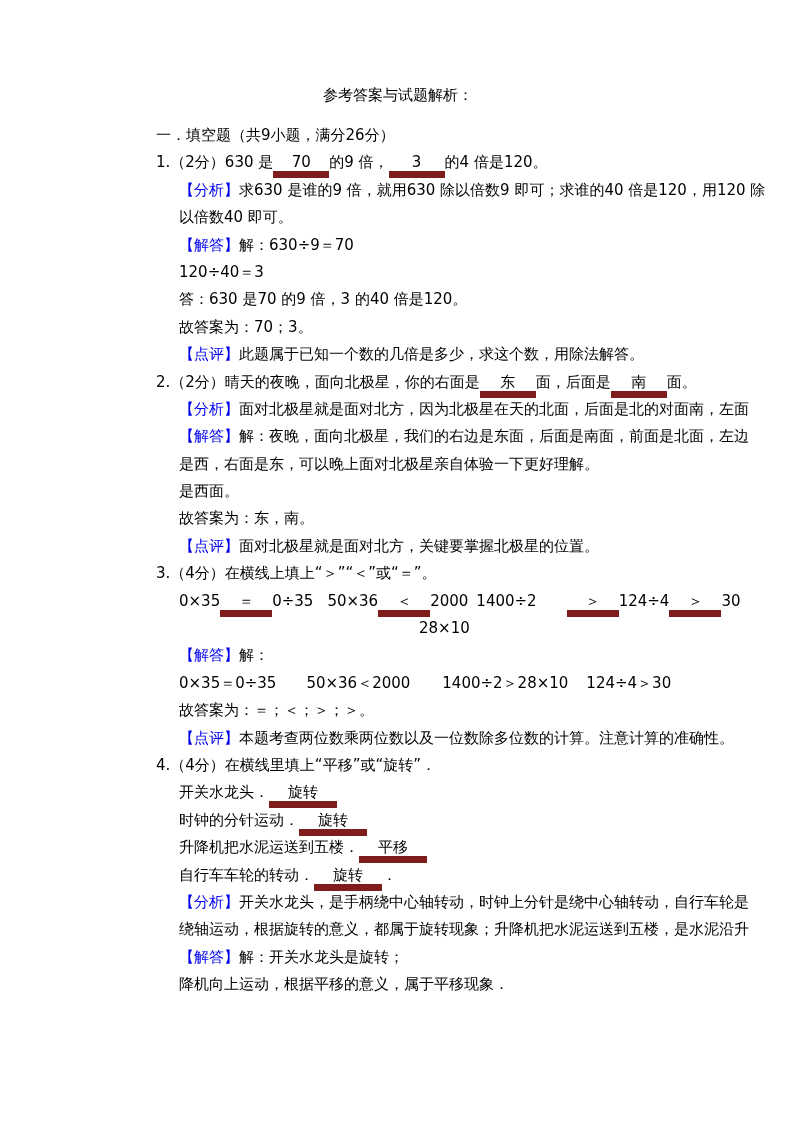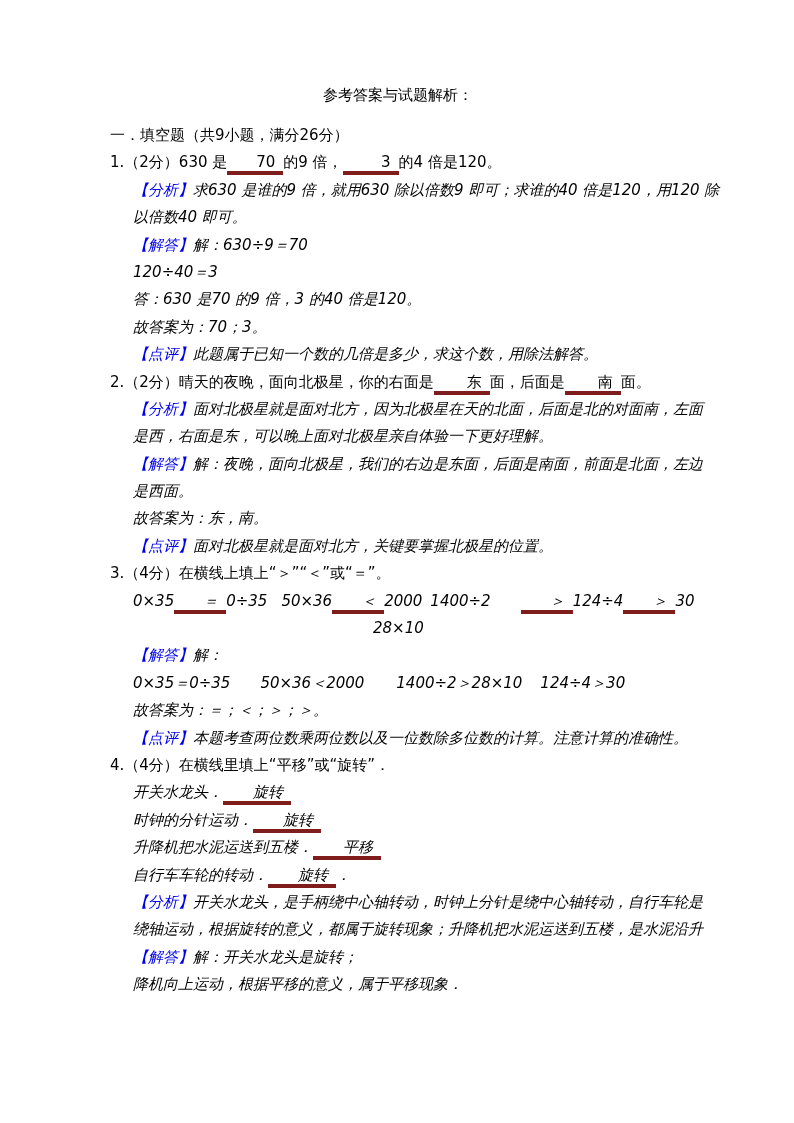--- a/index.html
+++ b/index.html
@@ -6,30 +6,30 @@
   body{
     width:794px;height:1123px;background:#ffffff;color:#000000;
     font-family:"DejaVu Sans","Liberation Sans",sans-serif;
     font-size:15px;overflow:hidden;
   }
   .page{box-sizing:border-box;width:794px;height:1123px;padding:82px 108px 0 110px;}
   .title{
     text-align:center;height:27px;line-height:27px;margin-bottom:13px;
     white-space:pre;
   }
-  .doc-body{width:100%;}
+  .doc-body{width:100%;margin-left:46px;}
   .line{
     line-height:27.4px;height:27.4px;white-space:pre;
   }
-  .line.body,.line.label{margin-left:23px;font-style:italic;}
+  .line.body,.line.label{margin-left:23px;}
   .seg-text{white-space:pre;}
   .seg-gap{display:inline-block;height:1px;}
   .seg-blank{
-    display:inline-block;border-bottom:4px solid #7f1d1d;
-    text-align:right;padding:0 8px;line-height:18px;
+    display:inline-block;border-bottom:7px solid #7f1d1d;
+    text-align:center;padding:0 8px;line-height:18px;
     vertical-align:baseline;box-sizing:content-box;
   }
   .seg-label{white-space:pre;}
 </style>
 </head>
 <body>
 
 <div class="page">
   <div class="title">参考答案与试题解析：</div>
   <div class="doc-body">
@@ -37,22 +37,22 @@
       <div class="line q"><span class="seg-text">1.（2分）630 是</span><span class="seg-blank" style="min-width: 40px;">70</span><span class="seg-text">的9 倍，</span><span class="seg-blank" style="min-width: 40px;">3</span><span class="seg-text">的4 倍是120。</span></div>
       <div class="line label"><span class="seg-label" style="color: rgb(0, 0, 238);">【分析】</span><span class="seg-text">求630 是谁的9 倍，就用630 除以倍数9 即可；求谁的40 倍是120，用120 除</span></div>
       <div class="line body"><span class="seg-text">以倍数40 即可。</span></div>
       <div class="line label"><span class="seg-label" style="color: rgb(0, 0, 238);">【解答】</span><span class="seg-text">解：630÷9＝70</span></div>
       <div class="line body"><span class="seg-text">120÷40＝3</span></div>
       <div class="line body"><span class="seg-text">答：630 是70 的9 倍，3 的40 倍是120。</span></div>
       <div class="line body"><span class="seg-text">故答案为：70；3。</span></div>
       <div class="line label"><span class="seg-label" style="color: rgb(0, 0, 238);">【点评】</span><span class="seg-text">此题属于已知一个数的几倍是多少，求这个数，用除法解答。</span></div>
       <div class="line q"><span class="seg-text">2.（2分）晴天的夜晚，面向北极星，你的右面是</span><span class="seg-blank" style="min-width: 40px;">东</span><span class="seg-text">面，后面是</span><span class="seg-blank" style="min-width: 40px;">南</span><span class="seg-text">面。</span></div>
       <div class="line label"><span class="seg-label" style="color: rgb(0, 0, 238);">【分析】</span><span class="seg-text">面对北极星就是面对北方，因为北极星在天的北面，后面是北的对面南，左面</span></div>
+      <div class="line label"><span class="seg-label" style="color: rgb(0, 0, 238);">【解答】</span><span class="seg-text">解：夜晚，面向北极星，我们的右边是东面，后面是南面，前面是北面，左边</span></div>
       <div class="line body"><span class="seg-text">是西，右面是东，可以晚上面对北极星亲自体验一下更好理解。</span></div>
-      <div class="line label"><span class="seg-label" style="color: rgb(0, 0, 238);">【解答】</span><span class="seg-text">解：夜晚，面向北极星，我们的右边是东面，后面是南面，前面是北面，左边</span></div>
       <div class="line body"><span class="seg-text">是西面。</span></div>
       <div class="line body"><span class="seg-text">故答案为：东，南。</span></div>
       <div class="line label"><span class="seg-label" style="color: rgb(0, 0, 238);">【点评】</span><span class="seg-text">面对北极星就是面对北方，关键要掌握北极星的位置。</span></div>
       <div class="line q"><span class="seg-text">3.（4分）在横线上填上“＞”“＜”或“＝”。</span></div>
       <div class="line body"><span class="seg-text">0×35</span><span class="seg-blank" style="min-width: 36px;">＝</span><span class="seg-text">0÷35</span><span class="seg-gap" style="width: 14px;"></span><span class="seg-text">50×36</span><span class="seg-blank" style="min-width: 36px;">＜</span><span class="seg-text">2000</span><span class="seg-gap" style="width: 8px;"></span><span class="seg-text">1400÷2</span><span class="seg-gap" style="width: 30px;"></span><span class="seg-blank" style="min-width: 36px;">＞</span><span class="seg-text">124÷4</span><span class="seg-blank" style="min-width: 36px;">＞</span><span class="seg-text">30</span></div>
       <div class="line body"><span class="seg-gap" style="width: 240px;"></span><span class="seg-text">28×10</span></div>
       <div class="line label"><span class="seg-label" style="color: rgb(0, 0, 238);">【解答】</span><span class="seg-text">解：</span></div>
       <div class="line body"><span class="seg-text">0×35＝0÷35</span><span class="seg-gap" style="width: 30px;"></span><span class="seg-text">50×36＜2000</span><span class="seg-gap" style="width: 32px;"></span><span class="seg-text">1400÷2＞28×10</span><span class="seg-gap" style="width: 18px;"></span><span class="seg-text">124÷4＞30</span></div>
       <div class="line body"><span class="seg-text">故答案为：＝；＜；＞；＞。</span></div>
       <div class="line label"><span class="seg-label" style="color: rgb(0, 0, 238);">【点评】</span><span class="seg-text">本题考查两位数乘两位数以及一位数除多位数的计算。注意计算的准确性。</span></div>

